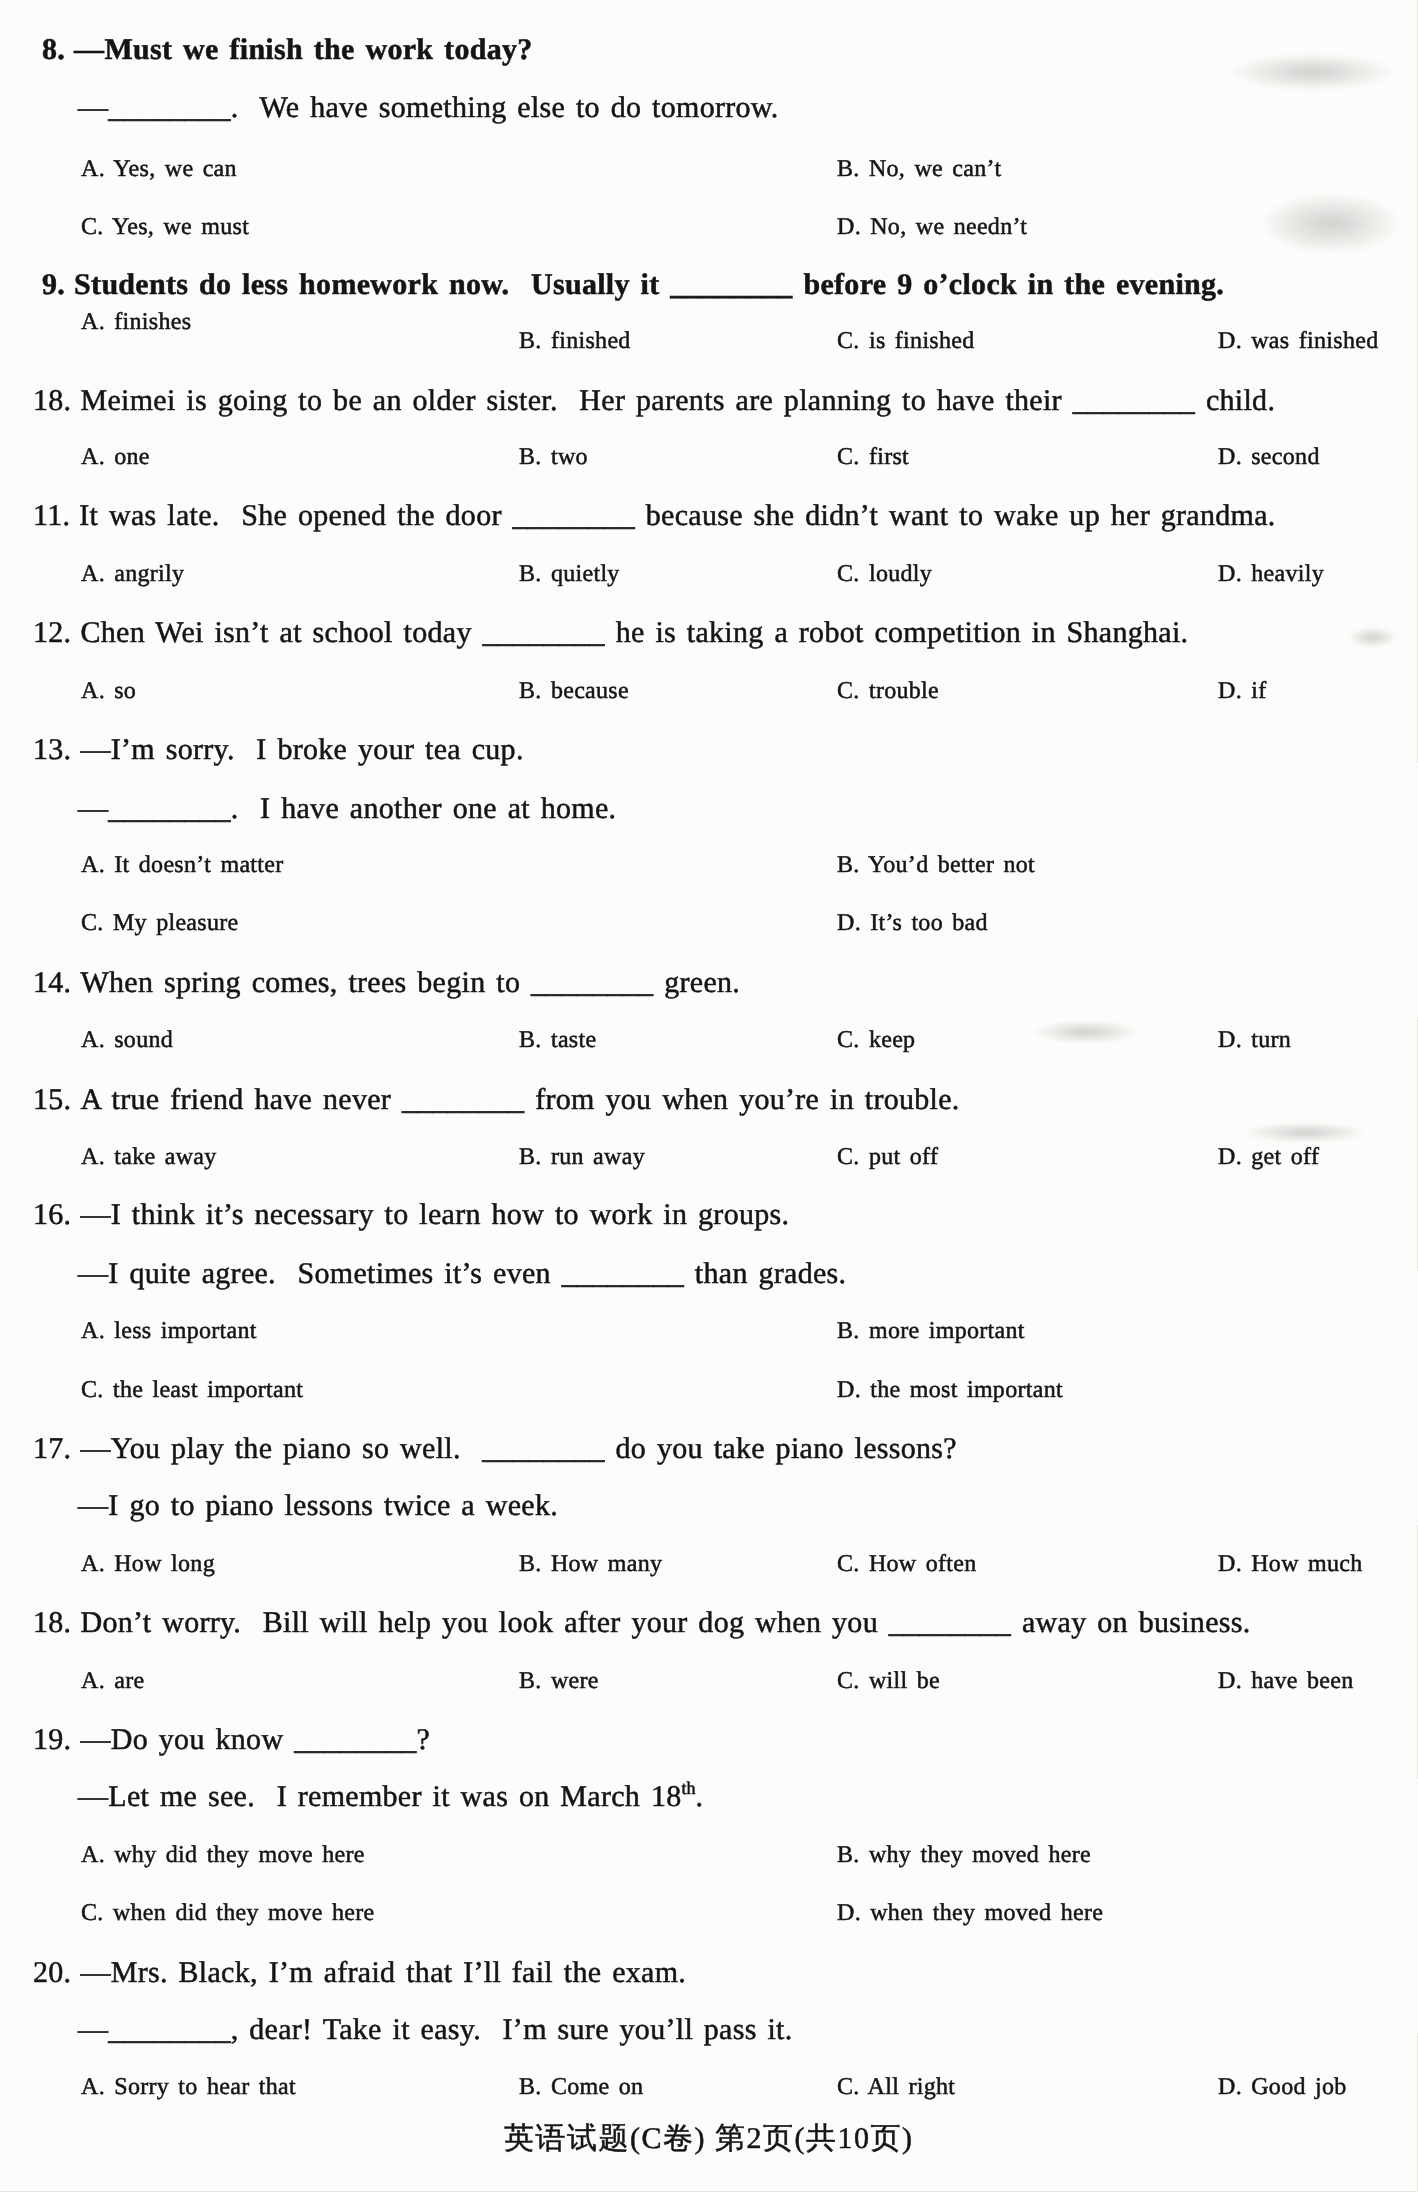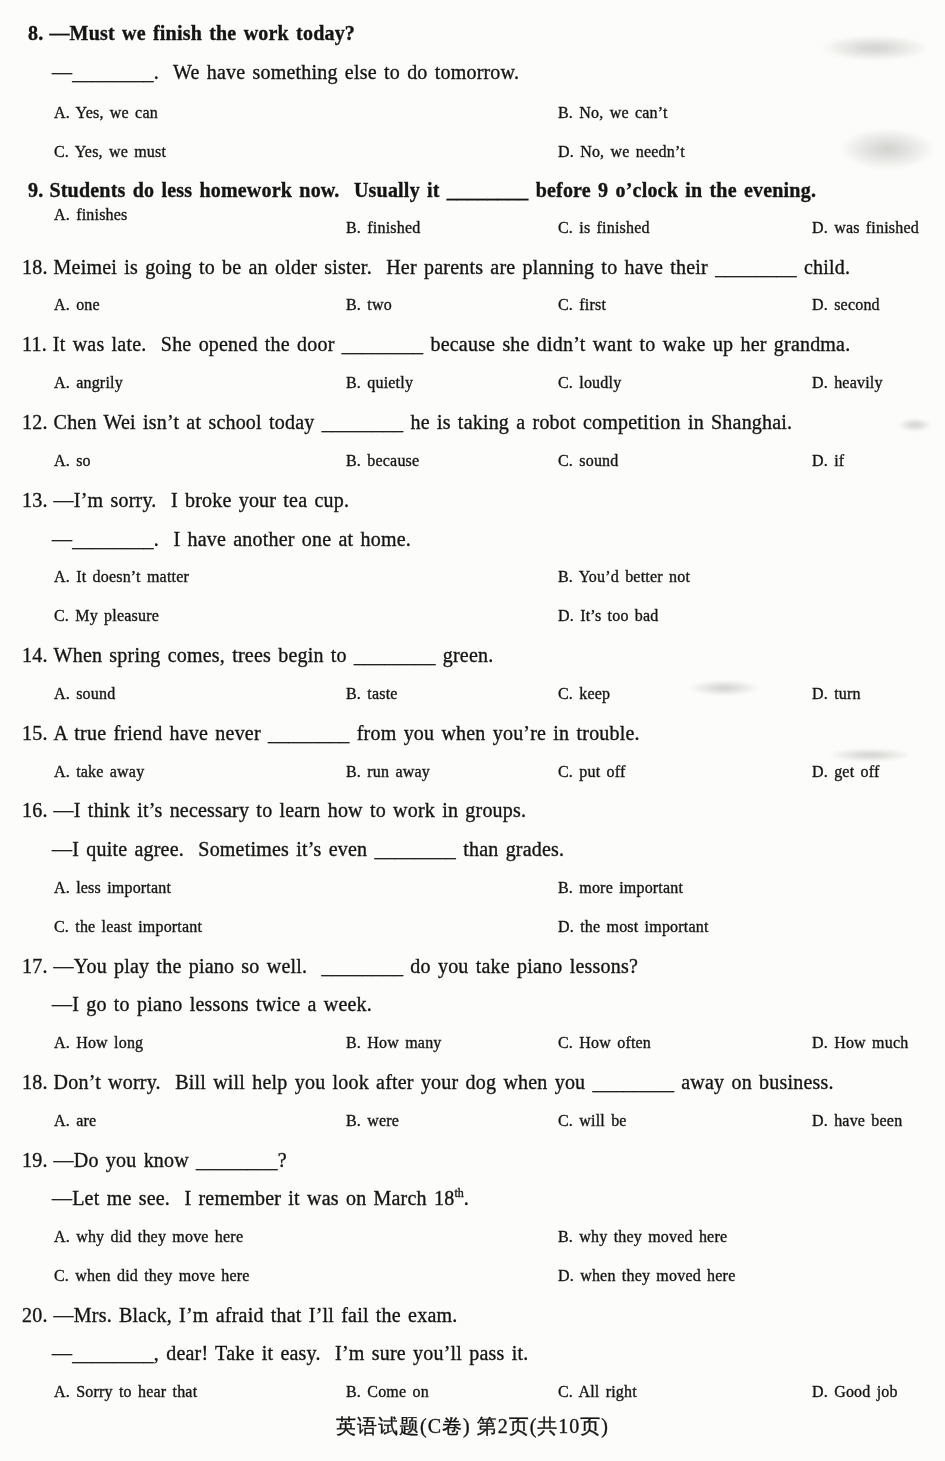--- a/index.html
+++ b/index.html
@@ -92,21 +92,21 @@
     <span class="opt cB" style="top:370px">B. quietly</span>
     <span class="opt cC" style="top:370px">C. loudly</span>
     <span class="opt cD" style="top:370px">D. heavily</span>
   </section>
 
   
   <section>
     <div class="line numL2" style="top:409px"><span class="qnum">12.</span><span>Chen Wei isn’t at school today ________ he is taking a robot competition in Shanghai.</span></div>
     <span class="opt cA" style="top:448px">A. so</span>
     <span class="opt cB" style="top:448px">B. because</span>
-    <span class="opt cC" style="top:448px">C. sound</span>
+    <span class="opt cC" style="top:448px">C. trouble</span>
     <span class="opt cD" style="top:448px">D. if</span>
   </section>
 
   
   <section>
     <div class="line numL2" style="top:487px"><span class="qnum">13.</span><span>—I’m sorry.  I broke your tea cup.</span></div>
     <div class="line cont" style="top:526px"><span>—________.  I have another one at home.</span></div>
     <span class="opt cA" style="top:564px">A. It doesn’t matter</span>
     <span class="opt c2" style="top:564px">B. You’d better not</span>
     <span class="opt cA" style="top:603px">C. My pleasure</span>

